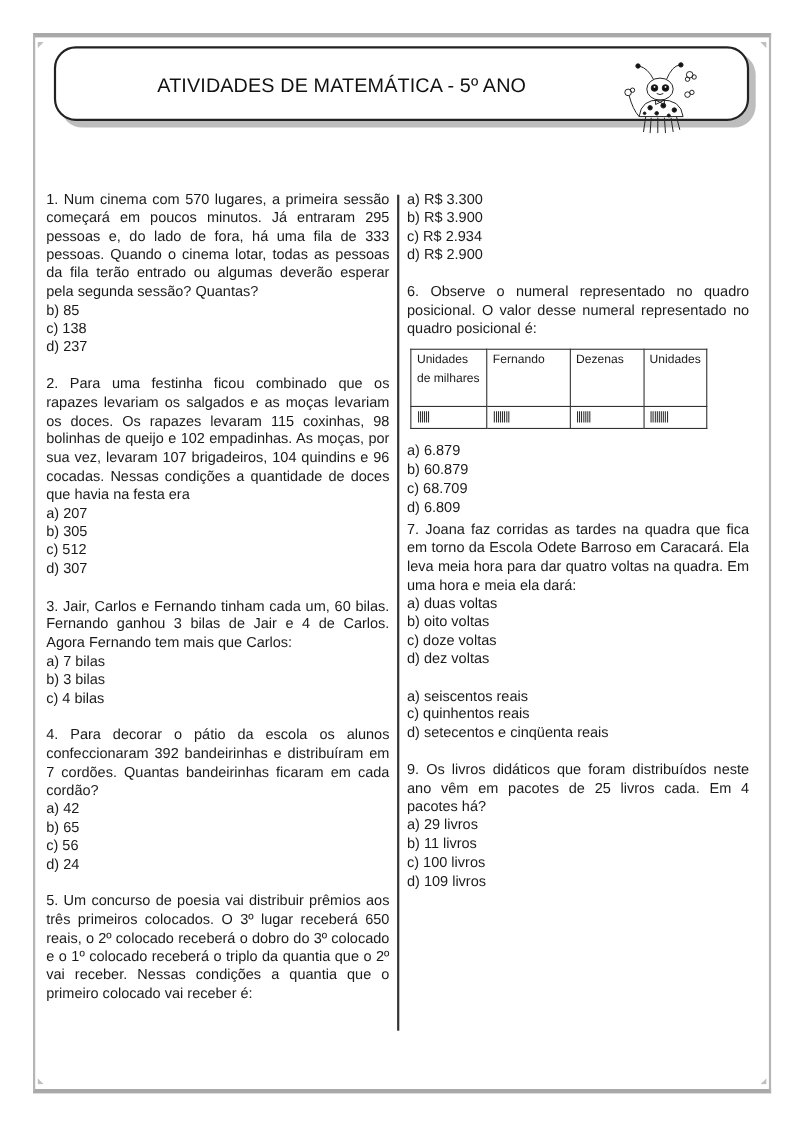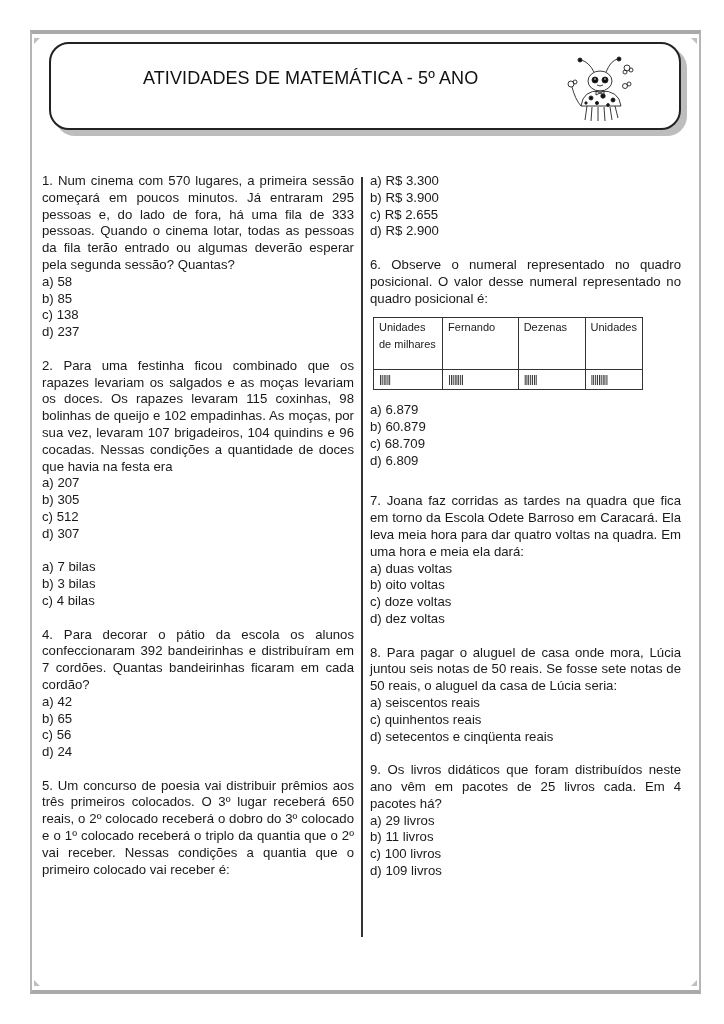--- a/index.html
+++ b/index.html
@@ -11,21 +11,21 @@
       border-top: 4px solid #a9a9a9; border-bottom: 4px solid #a9a9a9;
       border-left: 2px solid #b5b5b5; border-right: 2px solid #b5b5b5;
     }
     .corner { position: absolute; width: 6px; height: 6px; background: #c0c0c0; }
     .corner.tl { left: 2px; top: 4px; clip-path: polygon(0 0, 100% 0, 0 100%); }
     .corner.tr { right: 2px; top: 4px; clip-path: polygon(0 0, 100% 0, 100% 100%); }
     .corner.bl { left: 2px; bottom: 4px; clip-path: polygon(0 0, 0 100%, 100% 100%); }
     .corner.br { right: 2px; bottom: 4px; clip-path: polygon(100% 0, 100% 100%, 0 100%); }
 
     .header-box {
-      position: absolute; left: 49px; top: 42px; width: 632px; height: 88px;
+      position: absolute; left: 49px; top: 42px; width: 632px; height: 68px;
       border: 2px solid #222; border-radius: 20px; background: #fff;
       box-shadow: 6px 6px 0 #bdbdbd;
     }
     .header-title {
       position: absolute; left: 92px; top: 24px; font-size: 18px; letter-spacing: 0.1px;
       color: #111;
     }
     .ladybug { position: absolute; left: 510px; top: 10px; width: 80px; height: 72px; }
 
     .col-divider {
@@ -99,35 +99,35 @@
         <circle cx="68" cy="30" r="2"></circle>
     </g>
   </svg>
 </div>
 
 <div class="col-divider"></div>
 
 <div class="column col-left">
   <div class="question">
     <div class="q-text">1. Num cinema com 570 lugares, a primeira sessão começará em poucos minutos. Já entraram 295 pessoas e, do lado de fora, há uma fila de 333 pessoas. Quando o cinema lotar, todas as pessoas da fila terão entrado ou algumas deverão esperar pela segunda sessão? Quantas?</div>
-    <span class="opt">a) 58</span>
     <span class="opt">b) 85</span>
     <span class="opt">c) 138</span>
     <span class="opt">d) 237</span>
   </div>
 
   <div class="question">
     <div class="q-text">2. Para uma festinha ficou combinado que os rapazes levariam os salgados e as moças levariam os doces. Os rapazes levaram 115 coxinhas, 98 bolinhas de queijo e 102 empadinhas. As moças, por sua vez, levaram 107 brigadeiros, 104 quindins e 96 cocadas. Nessas condições a quantidade de doces que havia na festa era</div>
     <span class="opt">a) 207</span>
     <span class="opt">b) 305</span>
     <span class="opt">c) 512</span>
     <span class="opt">d) 307</span>
   </div>
 
   <div class="question">
+    <div class="q-text">3. Jair, Carlos e Fernando tinham cada um, 60 bilas. Fernando ganhou 3 bilas de Jair e 4 de Carlos. Agora Fernando tem mais que Carlos:</div>
     <span class="opt">a) 7 bilas</span>
     <span class="opt">b) 3 bilas</span>
     <span class="opt">c) 4 bilas</span>
   </div>
 
   <div class="question">
     <div class="q-text">4. Para decorar o pátio da escola os alunos confeccionaram 392 bandeirinhas e distribuíram em 7 cordões. Quantas bandeirinhas ficaram em cada cordão?</div>
     <span class="opt">a) 42</span>
     <span class="opt">b) 65</span>
     <span class="opt">c) 56</span>
@@ -136,25 +136,25 @@
 
   <div class="question">
     <div class="q-text">5. Um concurso de poesia vai distribuir prêmios aos três primeiros colocados. O 3º lugar receberá 650 reais, o 2º colocado receberá o dobro do 3º colocado e o 1º colocado receberá o triplo da quantia que o 2º vai receber. Nessas condições a quantia que o primeiro colocado vai receber é:</div>
   </div>
 </div>
 
 <div class="column col-right">
   <div class="question">
     <span class="opt">a) R$ 3.300</span>
     <span class="opt">b) R$ 3.900</span>
-    <span class="opt">c) R$ 2.655</span>
+    <span class="opt">c) R$ 2.934</span>
     <span class="opt">d) R$ 2.900</span>
   </div>
 
-  <div class="question" style="margin-bottom:24px;">
+  <div class="question" style="margin-bottom:4px;">
     <div class="q-text">6. Observe o numeral representado no quadro posicional. O valor desse numeral representado no quadro posicional é:</div>
     <table class="pv-table">
       <tbody>
           <tr class="header-row">
         <td class="c1">Unidades de milhares</td>
         <td class="c2">Fernando</td>
         <td class="c3">Dezenas</td>
         <td>Unidades</td>
       </tr>
       <tr>
@@ -173,21 +173,20 @@
 
   <div class="question">
     <div class="q-text">7. Joana faz corridas as tardes na quadra que fica em torno da Escola Odete Barroso em  Caracará. Ela leva meia hora para dar quatro voltas na quadra. Em uma hora e meia ela dará:</div>
     <span class="opt">a) duas voltas</span>
     <span class="opt">b) oito voltas</span>
     <span class="opt">c) doze voltas</span>
     <span class="opt">d) dez voltas</span>
   </div>
 
   <div class="question">
-    <div class="q-text">8. Para pagar o aluguel de casa onde mora, Lúcia juntou seis notas de 50 reais. Se fosse sete notas de 50 reais, o aluguel da casa de Lúcia seria:</div>
     <span class="opt">a) seiscentos reais</span>
     <span class="opt">c) quinhentos reais</span>
     <span class="opt">d) setecentos e cinqüenta reais</span>
   </div>
 
   <div class="question">
     <div class="q-text">9. Os livros didáticos que foram distribuídos neste ano vêm em pacotes de 25 livros cada. Em 4 pacotes há?</div>
     <span class="opt">a) 29 livros</span>
     <span class="opt">b) 11 livros</span>
     <span class="opt">c) 100 livros</span>

